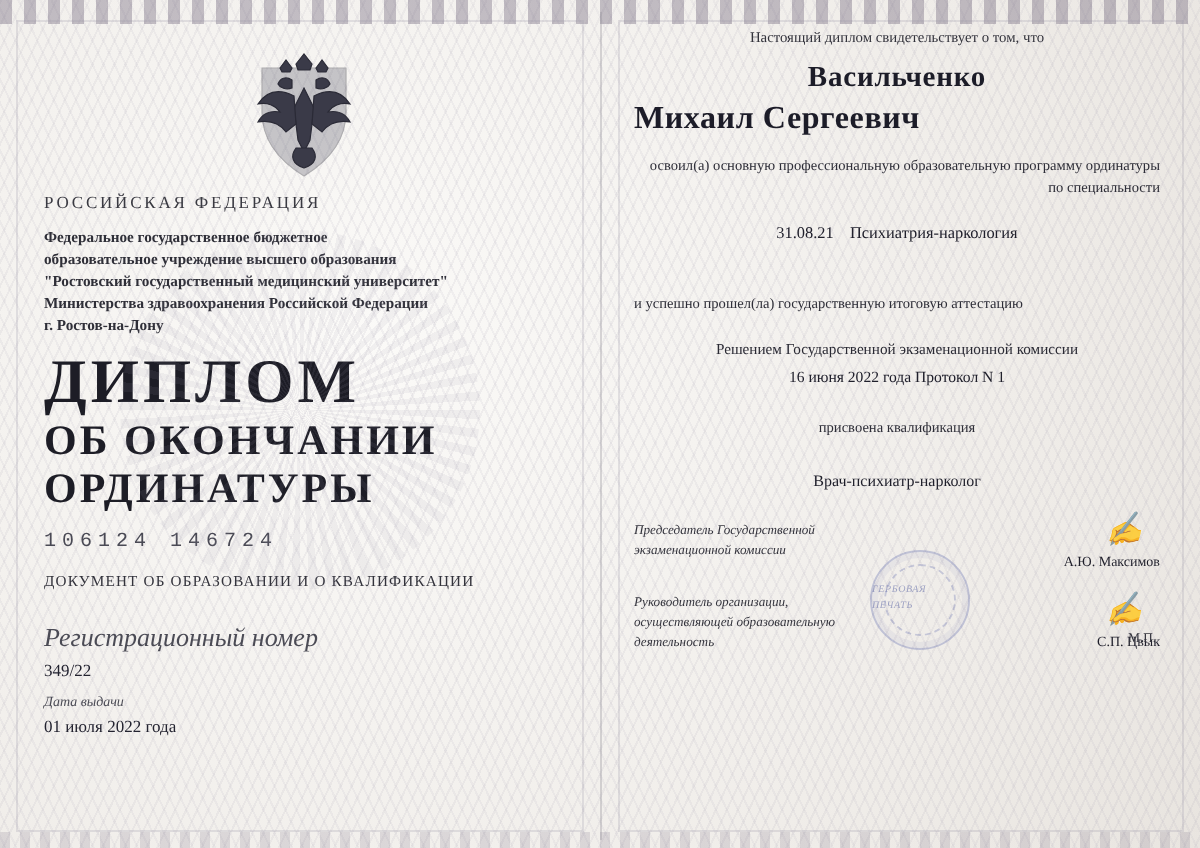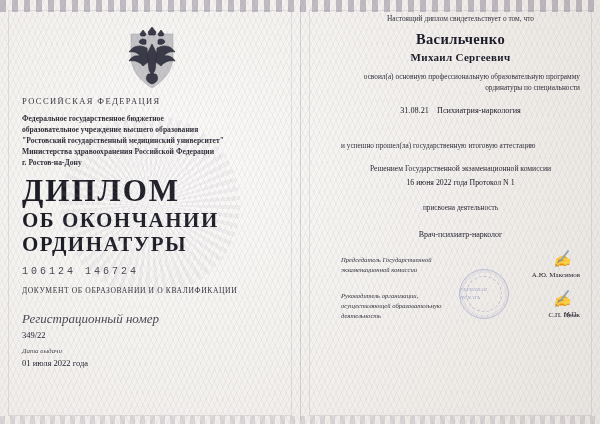--- a/index.html
+++ b/index.html
@@ -90,21 +90,21 @@
   }
   .page {
     position: relative;
     flex: 1 1 50%;
     box-sizing: border-box;
   }
   .page-left {
     padding: 4px 18px 6px 22px;
   }
   .page-right {
-    padding: 6px 20px 6px 40px;
+    padding: 6px 20px 6px 16px;
     border-left: 1px solid rgba(150,145,155,0.35);
   }
 
   
   .page::before {
     content: "";
     position: absolute;
     inset: 4px 8px 4px 8px;
     border: 1px solid rgba(160,155,170,0.25);
     pointer-events: none;
@@ -191,24 +191,23 @@
     margin: 2px 0 8px 0;
   }
   .r-name {
     font-size: 14.5px;
     font-weight: bold;
     color: #1c1c28;
     text-align: center;
     letter-spacing: 0.4px;
   }
   .r-patronymic {
-    font-size: 11px;
+    font-size: 16px;
     font-weight: bold;
     color: #1c1c28;
-    text-align: center;
     margin-top: 3px;
     letter-spacing: 0.3px;
   }
   .r-program {
     font-size: 7.3px;
     color: #2e2e38;
     text-align: right;
     line-height: 1.5;
     margin-top: 9px;
   }
@@ -422,21 +421,21 @@
         <span>31.08.21</span>
         &nbsp;&nbsp;
         <span>Психиатрия-наркология</span>
       </div>
 
       <div class="r-passed">и успешно прошел(ла) государственную итоговую аттестацию</div>
 
       <div class="r-commission">Решением Государственной экзаменационной комиссии</div>
       <div class="r-protocol">16 июня 2022 года Протокол N 1</div>
 
-      <div class="r-assigned">присвоена деятельность</div>
+      <div class="r-assigned">присвоена квалификация</div>
       <div class="r-qual">Врач-психиатр-нарколог</div>
 
       <div class="sig-block">
 
         <div class="sig-row">
           <span class="sig-role">Председатель Государственной экзаменационной комиссии</span>
           <span class="sig-mark">✍</span>
           <span class="sig-person">А.Ю. Максимов</span>
         </div>
 

